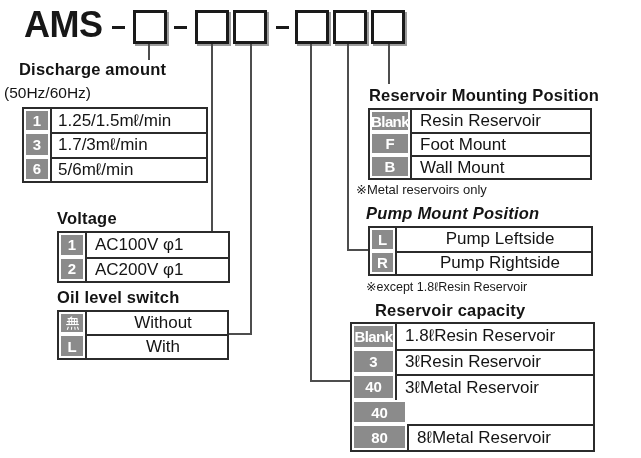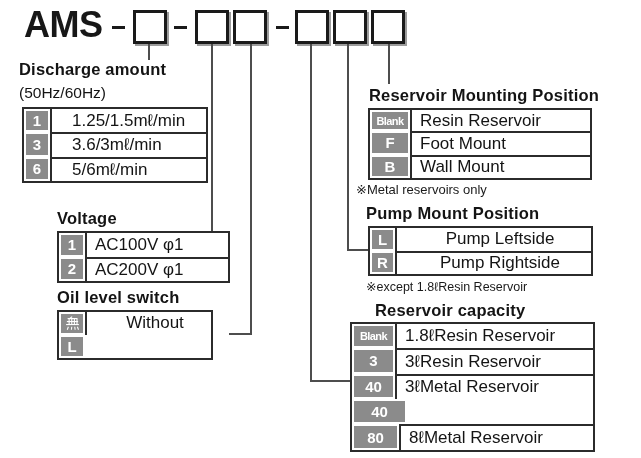--- a/index.html
+++ b/index.html
@@ -27,25 +27,25 @@
   .sec-sub{font-size:15.5px;color:#141414;white-space:nowrap;line-height:1.1;}
   .note{font-size:12.5px;color:#1a1a1a;white-space:nowrap;line-height:1.1;}
   
   .tbl{border:2px solid #2b2b2b;background:#fff;display:flex;flex-direction:column;box-sizing:border-box;}
   .row{display:flex;flex:1 1 auto;box-sizing:border-box;}
   .code-cell{
     background:#8b8b8b;color:#fff;font-weight:bold;font-size:15px;
     display:flex;align-items:center;justify-content:center;
     border:2px solid #fff;box-sizing:border-box;flex:0 0 auto;
   }
-  .code-cell.small{font-size:11px;letter-spacing:-0.6px;}
+  .code-cell.small{font-size:15px;letter-spacing:-0.6px;}
   .val-cell{
     flex:1 1 auto;display:flex;align-items:center;font-size:17px;color:#141414;
     border-left:2px solid #2b2b2b;box-sizing:border-box;white-space:nowrap;
-    padding-left:20px;
+    padding-left:6px;
   }
   .row + .row .val-cell{border-top:2px solid #2b2b2b;}
   .val-cell.center{justify-content:center;padding-left:12px;}
   .val-cell.pad8{padding-left:8px;}
 </style>
 </head>
 <body>
 
 <div class="abs prefix" style="left:24px;top:7px;">AMS</div>
 
@@ -65,50 +65,50 @@
 <div class="abs line" style="left:211px;top:44px;width:2px;height:187px;"></div>
 <div class="abs line" style="left:250px;top:44px;width:2px;height:291px;"></div>
 <div class="abs line" style="left:229px;top:333px;width:23px;height:2px;"></div>
 <div class="abs line" style="left:310px;top:44px;width:2px;height:338px;"></div>
 <div class="abs line" style="left:310px;top:380px;width:40px;height:2px;"></div>
 <div class="abs line" style="left:347px;top:44px;width:2px;height:207px;"></div>
 <div class="abs line" style="left:347px;top:249px;width:21px;height:2px;"></div>
 <div class="abs line" style="left:388px;top:44px;width:2px;height:40px;"></div>
 
 <div class="abs sec-title" style="left:19px;top:60px;">Discharge amount</div>
-<div class="abs sec-sub" style="left:19px;top:84px;">(50Hz/60Hz)</div>
+<div class="abs sec-sub" style="left:4px;top:84px;">(50Hz/60Hz)</div>
 <div class="abs tbl" style="left:22px;top:107px;width:186px;height:76px;">
   <div class="row">
     <div class="code-cell" style="width:26px;">1</div>
     <div class="val-cell">1.25/1.5mℓ/min</div>
   </div>
   <div class="row">
     <div class="code-cell" style="width:26px;">3</div>
-    <div class="val-cell">3.6/3mℓ/min</div>
+    <div class="val-cell">1.7/3mℓ/min</div>
   </div>
   <div class="row">
     <div class="code-cell" style="width:26px;">6</div>
     <div class="val-cell">5/6mℓ/min</div>
   </div>
 </div>
 
 <div class="abs sec-title" style="left:57px;top:209px;">Voltage</div>
 <div class="abs tbl" style="left:57px;top:231px;width:173px;height:52px;">
   <div class="row">
     <div class="code-cell" style="width:26px;">1</div>
     <div class="val-cell pad8">AC100V φ1</div>
   </div>
   <div class="row">
     <div class="code-cell" style="width:26px;">2</div>
     <div class="val-cell pad8">AC200V φ1</div>
   </div>
 </div>
 
 <div class="abs sec-title" style="left:57px;top:288px;">Oil level switch</div>
-<div class="abs tbl" style="left:57px;top:310px;width:156px;height:50px;">
+<div class="abs tbl" style="left:57px;top:310px;width:172px;height:50px;">
   <div class="row">
     <div class="code-cell" style="width:26px;">
 
       <svg viewBox="0 0 20 20" width="15" height="15">
         <g stroke="#ffffff" stroke-width="1.5" fill="none">
           <path d="M9.5,0.8 L6.5,3.4"></path>
           <path d="M3.5,3.4 H16.5"></path>
           <path d="M2.5,7.4 H17.5"></path>
           <path d="M1.5,11.4 H18.5"></path>
           <path d="M5.5,3.4 V11.4"></path>
@@ -119,41 +119,42 @@
           <path d="M9,14.4 L8.5,18.4"></path>
           <path d="M13,14.4 L13.5,18.4"></path>
           <path d="M16.5,14.4 L18,18.4"></path>
         </g>
       </svg>
     </div>
     <div class="val-cell center">Without</div>
   </div>
   <div class="row">
     <div class="code-cell" style="width:26px;">L</div>
+    <div class="val-cell center">With</div>
   </div>
 </div>
 
 <div class="abs sec-title" style="left:369px;top:86px;">Reservoir Mounting Position</div>
 <div class="abs tbl" style="left:368px;top:108px;width:224px;height:72px;">
   <div class="row">
     <div class="code-cell small" style="width:40px;">Blank</div>
     <div class="val-cell pad8">Resin Reservoir</div>
   </div>
   <div class="row">
     <div class="code-cell" style="width:40px;">F</div>
     <div class="val-cell pad8">Foot Mount</div>
   </div>
   <div class="row">
     <div class="code-cell" style="width:40px;">B</div>
     <div class="val-cell pad8">Wall Mount</div>
   </div>
 </div>
 <div class="abs note" style="left:356px;top:183px;font-size:13px;">※Metal reservoirs only</div>
 
-<div class="abs sec-title" style="left:366px;top:204px;">Pump Mount Position</div>
+<div class="abs sec-title" style="left:366px;top:204px;font-style:italic;">Pump Mount Position</div>
 <div class="abs tbl" style="left:368px;top:226px;width:225px;height:50px;">
   <div class="row">
     <div class="code-cell" style="width:25px;">L</div>
     <div class="val-cell center">Pump Leftside</div>
   </div>
   <div class="row">
     <div class="code-cell" style="width:25px;">R</div>
     <div class="val-cell center">Pump Rightside</div>
   </div>
 </div>
@@ -170,16 +171,16 @@
     <div class="val-cell pad8">3ℓResin Reservoir</div>
   </div>
   <div class="row">
     <div class="code-cell" style="width:43px;">40</div>
     <div class="val-cell pad8">3ℓMetal Reservoir</div>
   </div>
   <div class="row">
     <div class="code-cell" style="width:55px;">40</div>
   </div>
   <div class="row">
-    <div class="code-cell" style="width:47px;">80</div>
+    <div class="code-cell" style="width:55px;">80</div>
     <div class="val-cell pad8">8ℓMetal Reservoir</div>
   </div>
 </div>
 
 </body></html>

